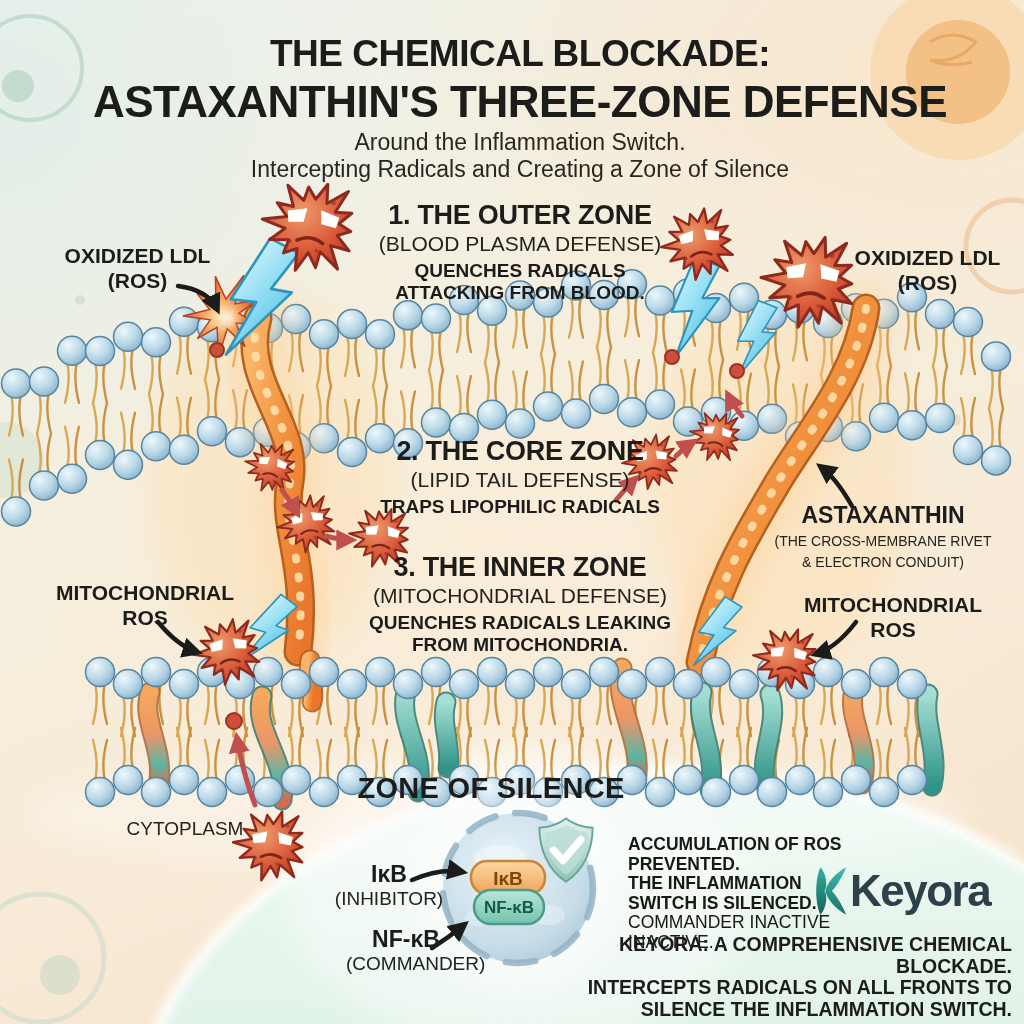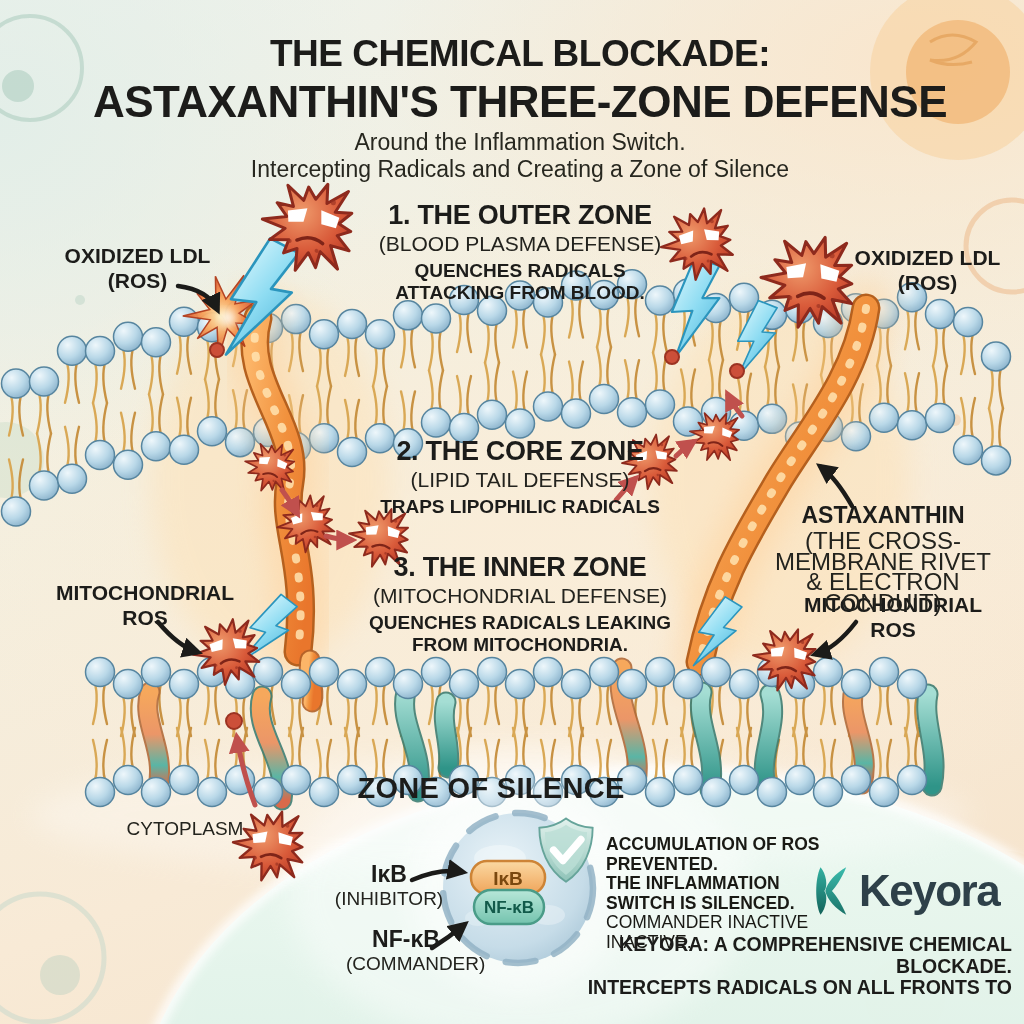--- a/index.html
+++ b/index.html
@@ -21,33 +21,33 @@
   .zt{font-size:27px;font-weight:bold;letter-spacing:-.3px;}
   .zs{font-size:21px;margin-top:1px;color:#23231e;}
   .zd{font-size:19px;font-weight:bold;line-height:21.5px;margin-top:4px;}
   .lbl{font-weight:bold;font-size:21px;line-height:25px;}
   #ox-left{left:30px;top:243px;width:215px;}
   #ox-right{left:845px;top:245px;width:165px;}
   #mito-left{left:45px;top:580px;width:200px;}
   #mito-right{left:793px;top:592px;width:200px;}
   #asta{left:752px;top:502px;width:262px;}
   #asta .at{font-size:23px;font-weight:bold;}
-  #asta .as{font-size:24px;line-height:20.5px;margin-top:2px;color:#23231e;}
+  #asta .as{font-size:14px;line-height:20.5px;margin-top:2px;color:#23231e;}
   #zos{left:356px;top:772px;width:270px;font-size:29px;font-weight:bold;letter-spacing:.3px;}
   #cyto{left:118px;top:818px;width:134px;font-size:19px;color:#23231d;}
   .molab .mn{font-size:23px;font-weight:bold;}
   .molab .mr{font-size:19px;color:#23231e;}
   #ikb-label{left:329px;top:861px;width:120px;}
   #nfkb-label{left:346px;top:926px;width:120px;}
   .tag{position:absolute;font-weight:bold;text-align:center;}
   #ikb-tag{left:471px;top:863px;width:74px;height:31px;line-height:31px;font-size:19px;color:#7a480f;}
   #nfkb-tag{left:474px;top:892px;width:70px;height:32px;line-height:32px;font-size:17px;color:#125a4a;}
-  #result{left:606px;top:835px;width:310px;text-align:left;font-size:17.5px;line-height:19.5px;color:#191914;}
+  #result{left:628px;top:835px;width:310px;text-align:left;font-size:17.5px;line-height:19.5px;color:#191914;}
   #result .rb{font-weight:bold;}
-  #brand{position:absolute;left:812px;top:866px;display:flex;align-items:center;gap:9px;}
+  #brand{position:absolute;left:812px;top:866px;display:flex;align-items:center;}
   #brand svg{width:38px;height:50px;}
   #brand .bn{font-size:44px;font-weight:bold;color:#2e4049;letter-spacing:-1.5px;}
   #tagline{left:560px;top:934px;width:452px;text-align:right;font-size:19.5px;font-weight:bold;line-height:21.5px;}
 </style>
 </head>
 <body>
 
 <div class="canvas">
 
   <svg id="scene" viewBox="0 0 1024 1024">
@@ -767,14 +767,15 @@
       </defs>
       <path d="M9 1 C3 13 3 39 9 51 C15 44 17 31 13 26 C17 21 15 8 9 1 Z" fill="url(#gK1)"></path>
       <path d="M36 1 C25 7 16 17 14 26 C16 35 25 45 36 51 C31 39 25 30 21 26 C25 22 31 13 36 1 Z" fill="url(#gK2)"></path>
     </svg>
     <div class="bn">Keyora</div>
   </div>
 
   <div id="tagline" class="t">
     <div>KEYORA: A COMPREHENSIVE CHEMICAL BLOCKADE.</div>
     <div>INTERCEPTS RADICALS ON ALL FRONTS TO</div>
+    <div>SILENCE THE INFLAMMATION SWITCH.</div>
   </div>
 </div>
 
 </body></html>

